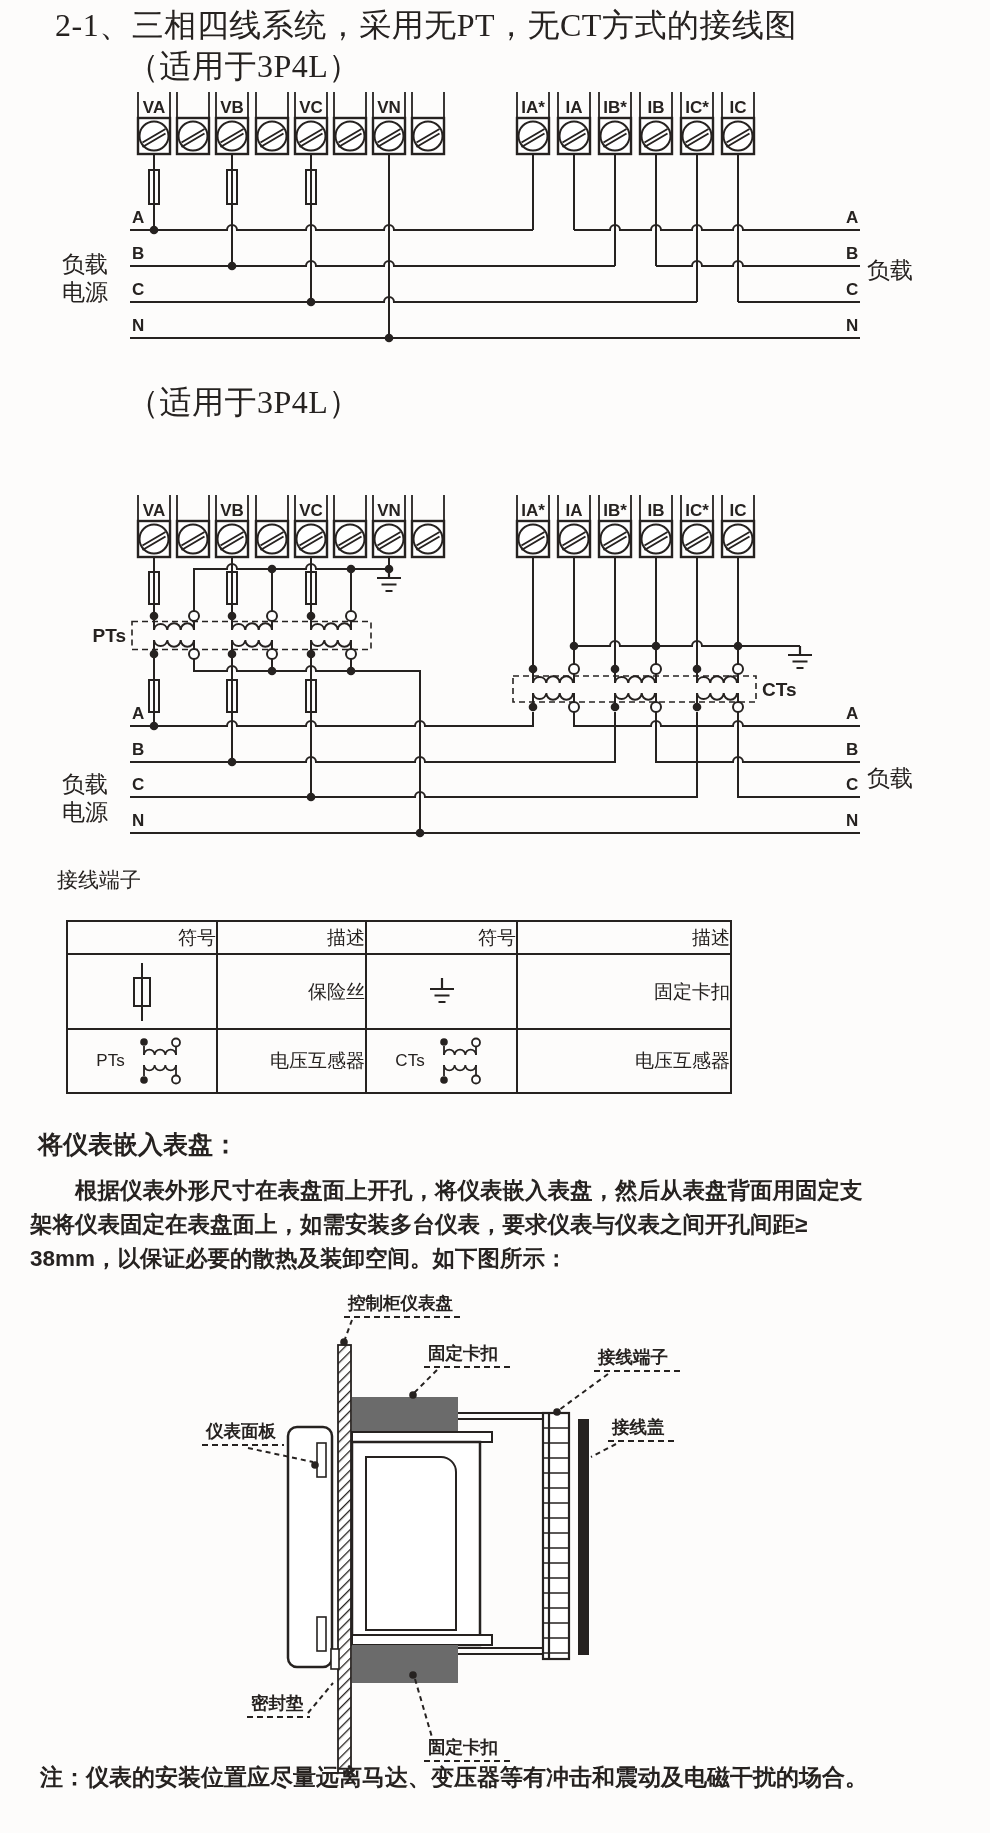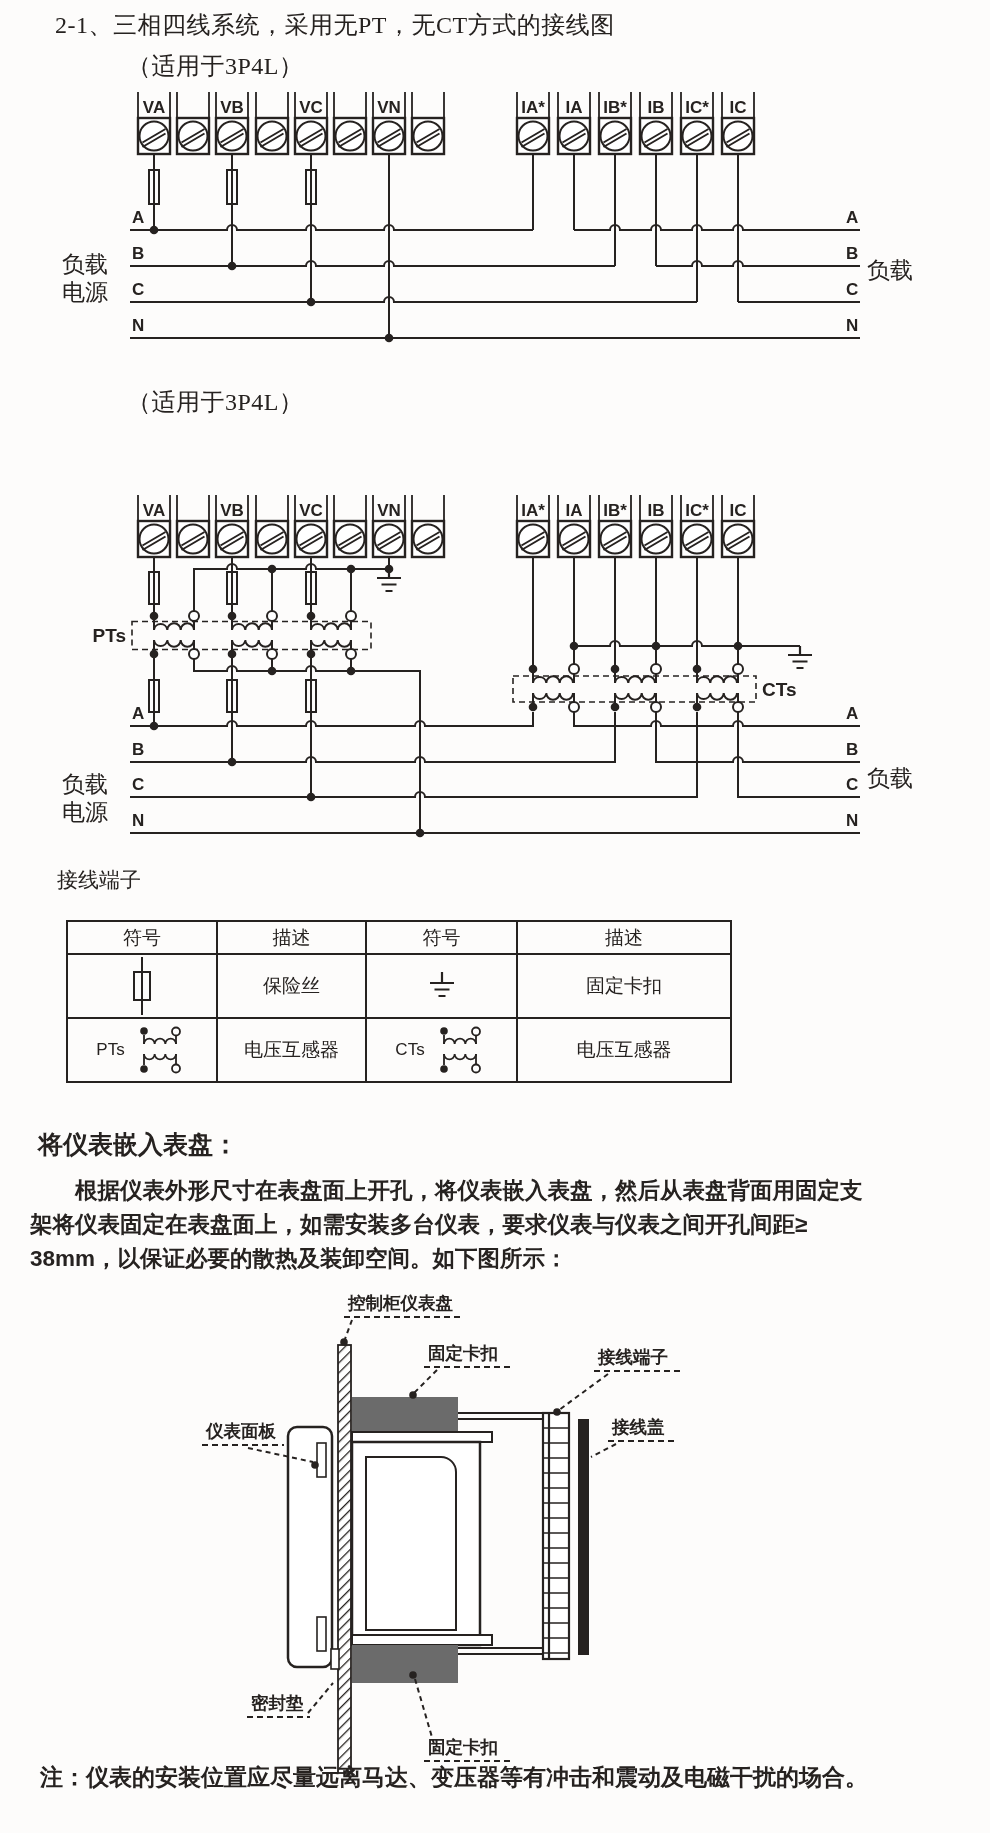--- a/index.html
+++ b/index.html
@@ -1,27 +1,27 @@
 <!DOCTYPE html>
 <html><head>
 <meta charset="utf-8">
 <style>
   html,body{margin:0;padding:0;background:#fdfcfb;}
   .page{position:relative;width:990px;height:1833px;background:#fdfcfb;overflow:hidden;
         font-family:"Liberation Serif","DejaVu Serif",serif;color:#262220;}
   .abs{position:absolute;}
-  .sec-title{font-size:24px;line-height:41px;letter-spacing:0.5px;white-space:nowrap;}
+  .sec-title{font-size:32px;line-height:41px;letter-spacing:0.5px;white-space:nowrap;}
   .sec-title .l2{padding-left:72px;}
   .sym-heading{font-size:21px;}
   table.symtab{border-collapse:collapse;table-layout:fixed;width:664px;
-               font-size:19px;text-align:center;color:#262220;}
+               font-size:19px;text-align:right;color:#262220;}
   table.symtab,table.symtab td,table.symtab th{border:2px solid #262220;}
   table.symtab th{font-weight:normal;height:31px;padding:0;}
   table.symtab td{padding:0;}
-  .r1{height:64px;} .r2{height:64px;}
+  .r1{height:75px;} .r2{height:64px;}
   .symcell{display:flex;align-items:center;justify-content:center;gap:7px;}
   .xlabel{font-family:"Liberation Sans","DejaVu Sans",sans-serif;font-size:17px;}
   .inst-head{font-family:"Liberation Sans","DejaVu Sans",sans-serif;font-weight:700;
              font-size:25px;}
   .inst-para{font-family:"Liberation Sans","DejaVu Sans",sans-serif;font-weight:600;
              font-size:22.5px;line-height:34px;width:850px;}
   .indent1{text-indent:45px;}
   .note{font-family:"Liberation Sans","DejaVu Sans",sans-serif;font-weight:600;
         font-size:23px;white-space:nowrap;}
   svg text{fill:#262220;stroke:none;}

